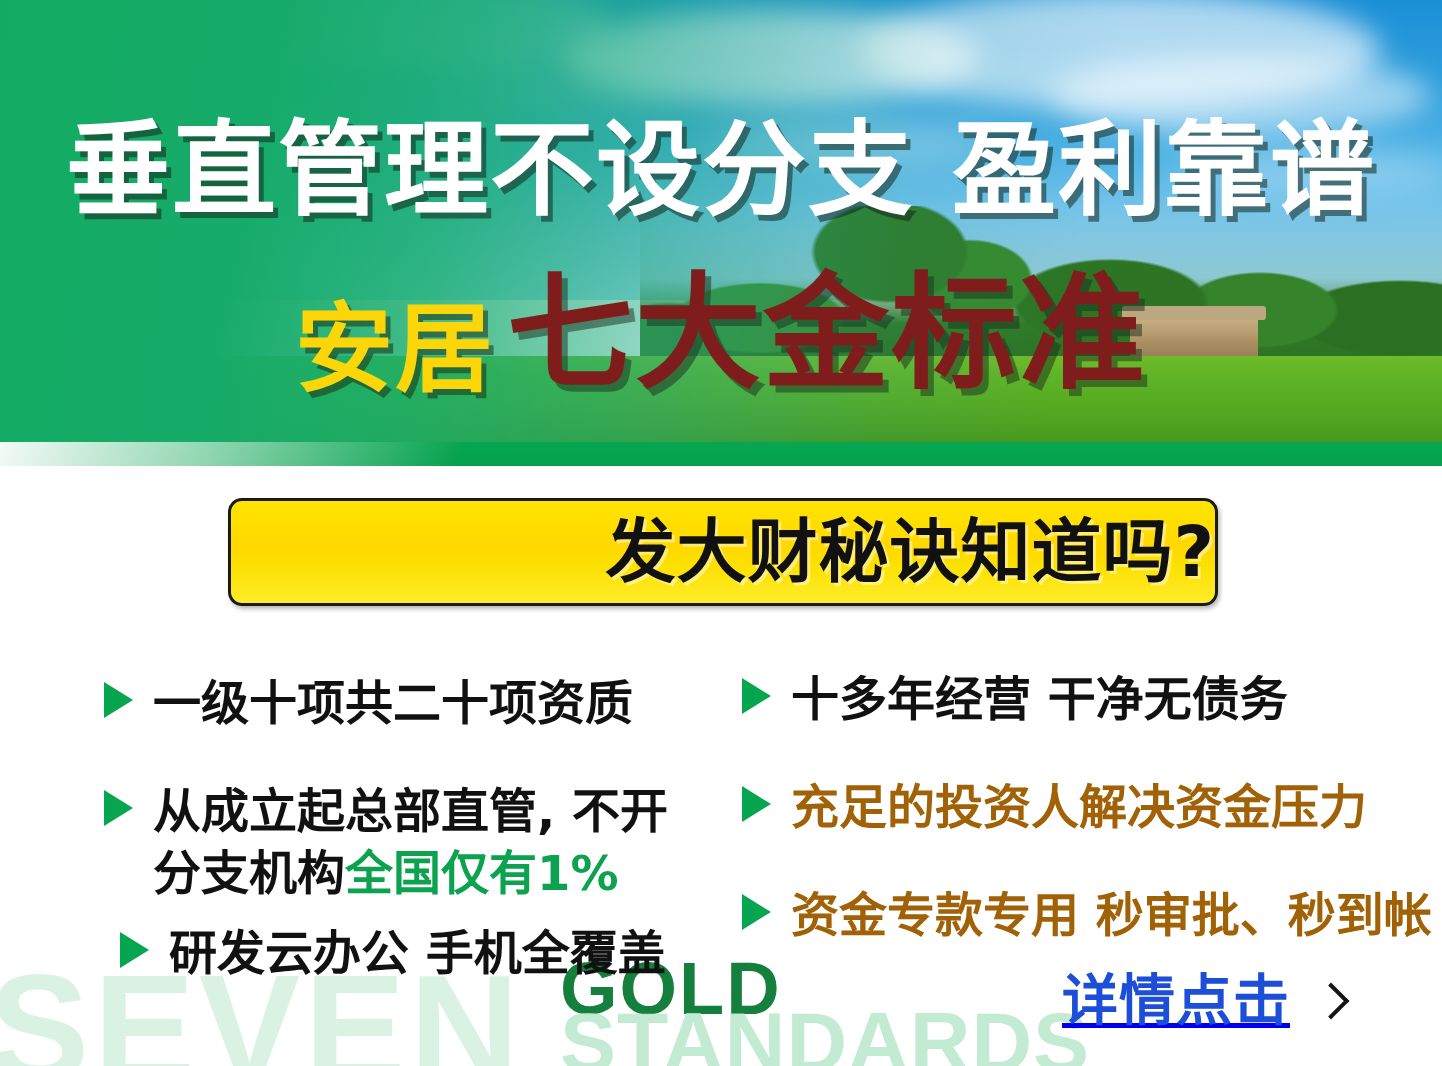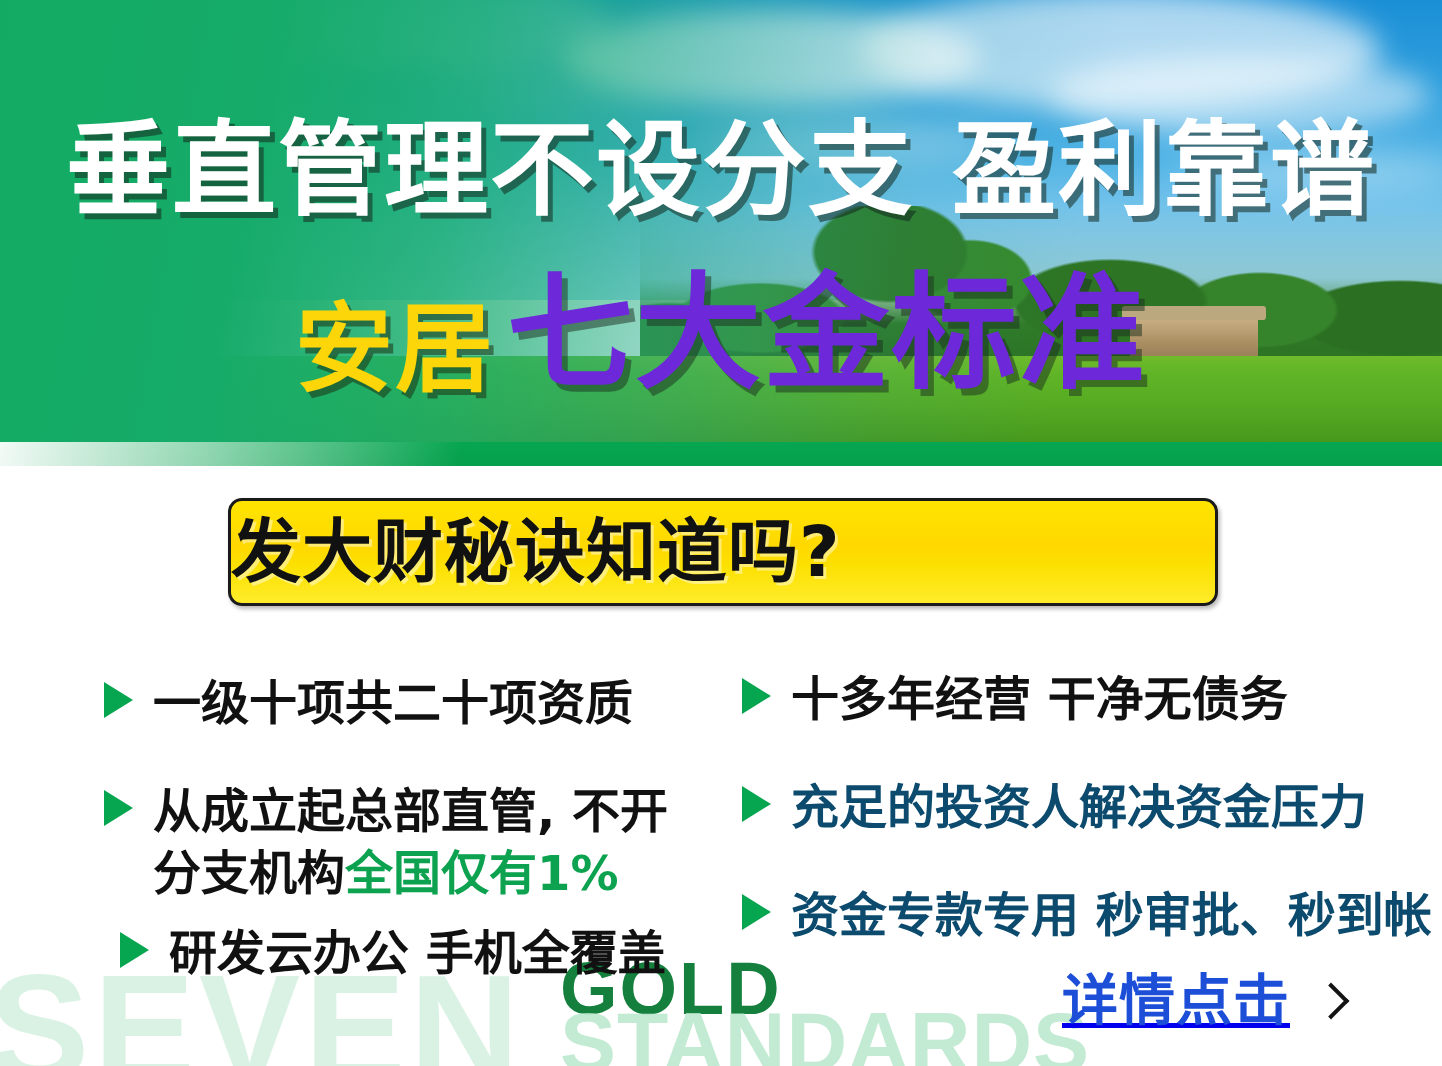--- a/index.html
+++ b/index.html
@@ -104,36 +104,36 @@
     font-size:98px;
     color:#fcd608;
     text-shadow:5px 6px 0 rgba(30,50,20,.55);
     letter-spacing:2px;
     vertical-align:-6px;
   }
   .headline2-main{
     font-family:"DejaVu Sans","Liberation Sans",sans-serif;
     font-weight:bold;
     font-size:126px;
-    color:#6d28d9;
+    color:#7f1d1d;
     text-shadow:6px 7px 0 rgba(25,45,30,.5);
     letter-spacing:2px;
     margin-left:12px;
   }
 
   
   .yellowbox{
     position:absolute;left:228px;top:498px;
     width:990px;height:108px;
     box-sizing:border-box;
     border:3px solid #1a1a1a;
     border-radius:14px;
     background:linear-gradient(180deg,#ffe400 0%,#ffd800 44%,#fce000 62%,#ffec2b 100%);
     box-shadow:2px 3px 4px rgba(0,0,0,.28);
-    display:flex;align-items:center;justify-content:flex-start;
+    display:flex;align-items:center;justify-content:flex-end;
   }
   .yellowbox-text{
     font-family:"DejaVu Sans","Liberation Sans",sans-serif;
     font-weight:bold;
     font-size:70px;
     line-height:70px;
     color:#111111;
     letter-spacing:1px;
     text-shadow:3px 3px 0 rgba(255,255,255,.45);
     white-space:nowrap;
@@ -192,21 +192,21 @@
   }
   .btext{
     font-family:"DejaVu Sans","Liberation Sans",sans-serif;
     font-weight:bold;
     font-size:48px;
     line-height:62px;
     color:#111111;
     letter-spacing:0px;
     white-space:nowrap;
   }
-  .btext.green{color:#0c4a6e;}
+  .btext.green{color:#a16207;}
   .hl{color:#0ca24f;}
 
   
   .bl1{left:0;top:12px;}
   .bl2{left:0;top:120px;}
   .bl3{left:16px;top:262px;}
   .br1{left:0;top:8px;}
   .br2{left:0;top:116px;}
   .br3{left:0;top:224px;}
   .bl2 .btext{white-space:normal;width:520px;}

